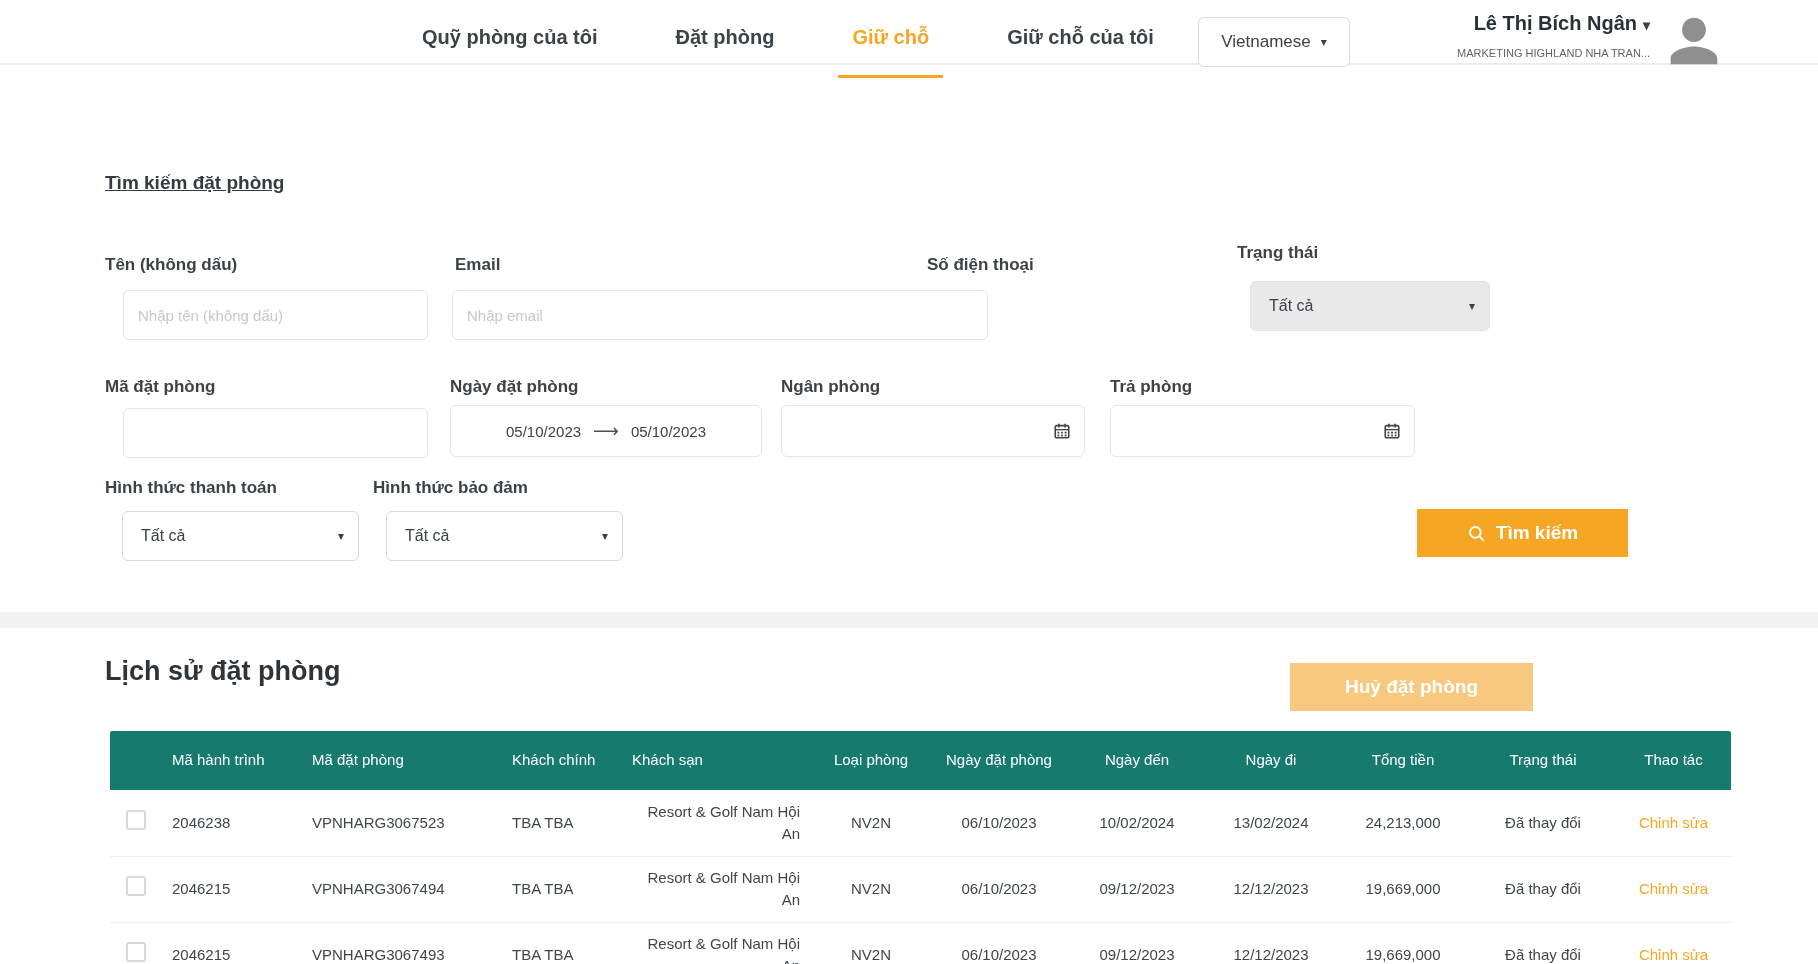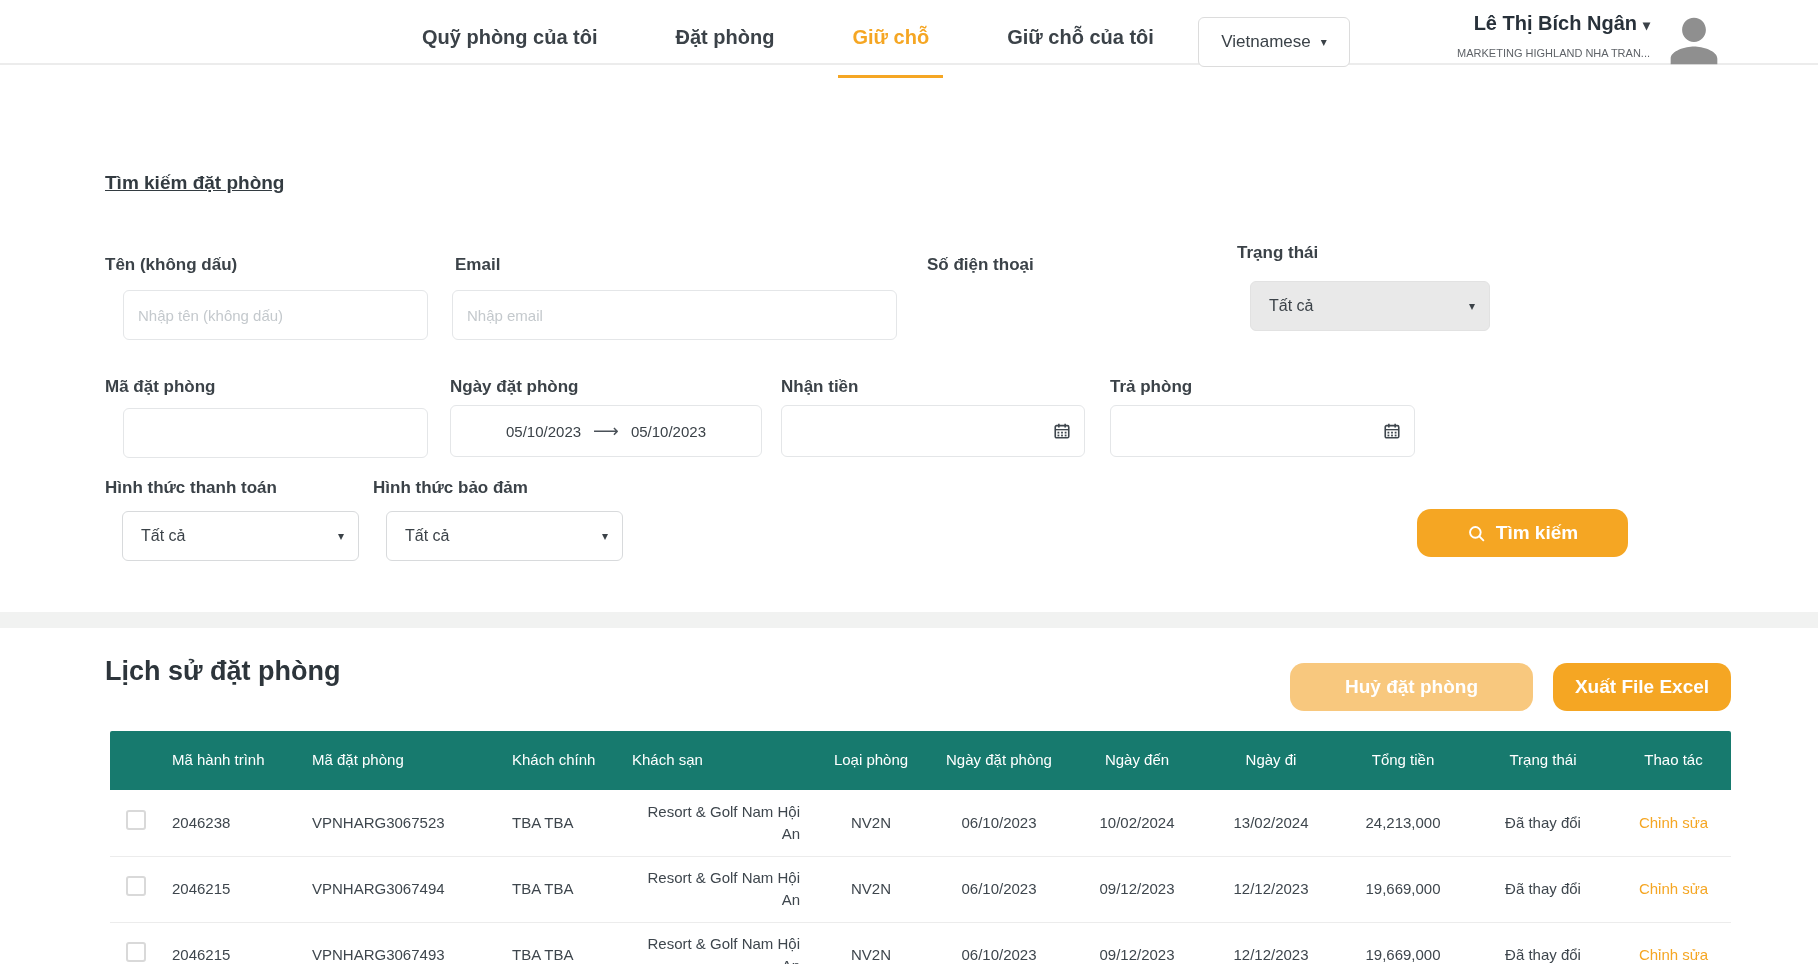--- a/index.html
+++ b/index.html
@@ -26,21 +26,21 @@
   .f-input { position:absolute; height:50px; border:1px solid #E4E6E8; border-radius:6px; background:#fff; font-family:"Liberation Sans",sans-serif; font-size:15px; color:#3B4248; padding:0 14px; outline:none; }
   .f-input::placeholder { color:#C4C9CD; }
   .select { position:absolute; height:50px; border-radius:6px; display:flex; align-items:center; justify-content:space-between; padding:0 14px 0 18px; font-size:16px; color:#3B4248; cursor:pointer; }
   .select.gray { background:#E9E9E9; border:1px solid #E2E2E2; }
   .select.white { border:1px solid #D8DADC; background:#fff; }
   .date-range { position:absolute; height:52px; border:1px solid #E4E6E8; border-radius:6px; background:#fff; display:flex; align-items:center; justify-content:center; gap:12px; font-size:15px; color:#3B4248; }
   .date-arrow { color:#4A5158; font-size:18px; }
   .input-wrap { position:absolute; }
   .input-wrap .f-input { position:relative; width:100%; }
   .cal-icon { position:absolute; right:14px; top:50%; transform:translateY(-50%); width:18px; height:18px; color:#3E464D; pointer-events:none; }
-  .btn { border:none; border-radius:14px; color:#fff; font-family:"Liberation Sans",sans-serif; font-weight:700; cursor:pointer; display:flex; align-items:center; justify-content:center; gap:10px; }
+  .btn { border:none; border-radius:0; color:#fff; font-family:"Liberation Sans",sans-serif; font-weight:700; cursor:pointer; display:flex; align-items:center; justify-content:center; gap:10px; }
   .search-btn { position:absolute; left:1417px; top:509px; width:211px; height:48px; font-size:19px; background:#F5A623; }
 
   
   .divider-band { position:absolute; left:0; top:612px; width:1818px; height:16px; background:#F1F2F1; }
 
   
   .history-title { position:absolute; left:105px; top:656px; font-size:27px; font-weight:700; color:#2D353B; }
   .cancel-btn { position:absolute; left:1290px; top:663px; width:243px; height:48px; font-size:19px; background:#F8C87E; }
   .export-btn { position:absolute; left:1553px; top:663px; width:178px; height:48px; font-size:19px; background:#F5A623; }
 
@@ -81,41 +81,41 @@
         </svg>
     </div>
   </div>
 
   <div class="form-title">Tìm kiếm đặt phòng</div>
 
   <div class="f-label" style="left:105px;top:255px">Tên (không dấu)</div>
   <input class="f-input" style="left: 123px; top: 290px; width: 305px;" placeholder="Nhập tên (không dấu)">
 
   <div class="f-label" style="left:455px;top:255px">Email</div>
-  <input class="f-input" style="left: 452px; top: 290px; width: 445px;" placeholder="Nhập email">
+  <input class="f-input" style="left: 452px; top: 290px; width: 536px;" placeholder="Nhập email">
 
   <div class="f-label" style="left:927px;top:255px">Số điện thoại</div>
 
   <div class="f-label" style="left:1237px;top:243px">Trạng thái</div>
   <div class="select gray" style="left:1250px;top:281px;width:240px">
     <span>Tất cả</span>
     <span class="caret">▾</span>
   </div>
 
   <div class="f-label" style="left:105px;top:377px">Mã đặt phòng</div>
   <input class="f-input" style="left: 123px; top: 408px; width: 305px;">
 
   <div class="f-label" style="left:450px;top:377px">Ngày đặt phòng</div>
   <div class="date-range" style="left:450px;top:405px;width:312px">
     <span>05/10/2023</span>
     <span class="date-arrow">⟶</span>
     <span>05/10/2023</span>
   </div>
 
-  <div class="f-label" style="left:781px;top:377px">Nhận tiền</div>
+  <div class="f-label" style="left:781px;top:377px">Ngân phòng</div>
   <div class="input-wrap" style="left:781px;top:405px;width:304px">
     <input class="f-input" style="height: 52px;">
     <svg class="cal-icon" viewBox="0 0 20 20">
         <rect x="2.5" y="4" width="15" height="13.5" rx="1.5" fill="none" stroke="currentColor" stroke-width="1.8"></rect>
         <line x1="6.5" y1="2" x2="6.5" y2="6" stroke="currentColor" stroke-width="1.8"></line>
         <line x1="13.5" y1="2" x2="13.5" y2="6" stroke="currentColor" stroke-width="1.8"></line>
         <line x1="2.5" y1="8.5" x2="17.5" y2="8.5" stroke="currentColor" stroke-width="1.5"></line>
         <g fill="currentColor">
           <rect x="5" y="10.8" width="2" height="2"></rect>
           <rect x="9" y="10.8" width="2" height="2"></rect>
@@ -163,21 +163,20 @@
         <circle cx="8.8" cy="8.8" r="5.6"></circle>
         <line x1="13.1" y1="13.1" x2="17.2" y2="17.2"></line>
       </svg>
     <span>Tìm kiếm</span>
   </button>
 
   <div class="divider-band"></div>
 
   <div class="history-title">Lịch sử đặt phòng</div>
   <button class="btn cancel-btn">Huỷ đặt phòng</button>
-  <button class="btn export-btn">Xuất File Excel</button>
 
   <table class="booking">
     <colgroup>
       <col style="width:52px">
         <col style="width:140px">
         <col style="width:200px">
         <col style="width:120px">
         <col style="width:190px">
         <col style="width:118px">
         <col style="width:138px">

